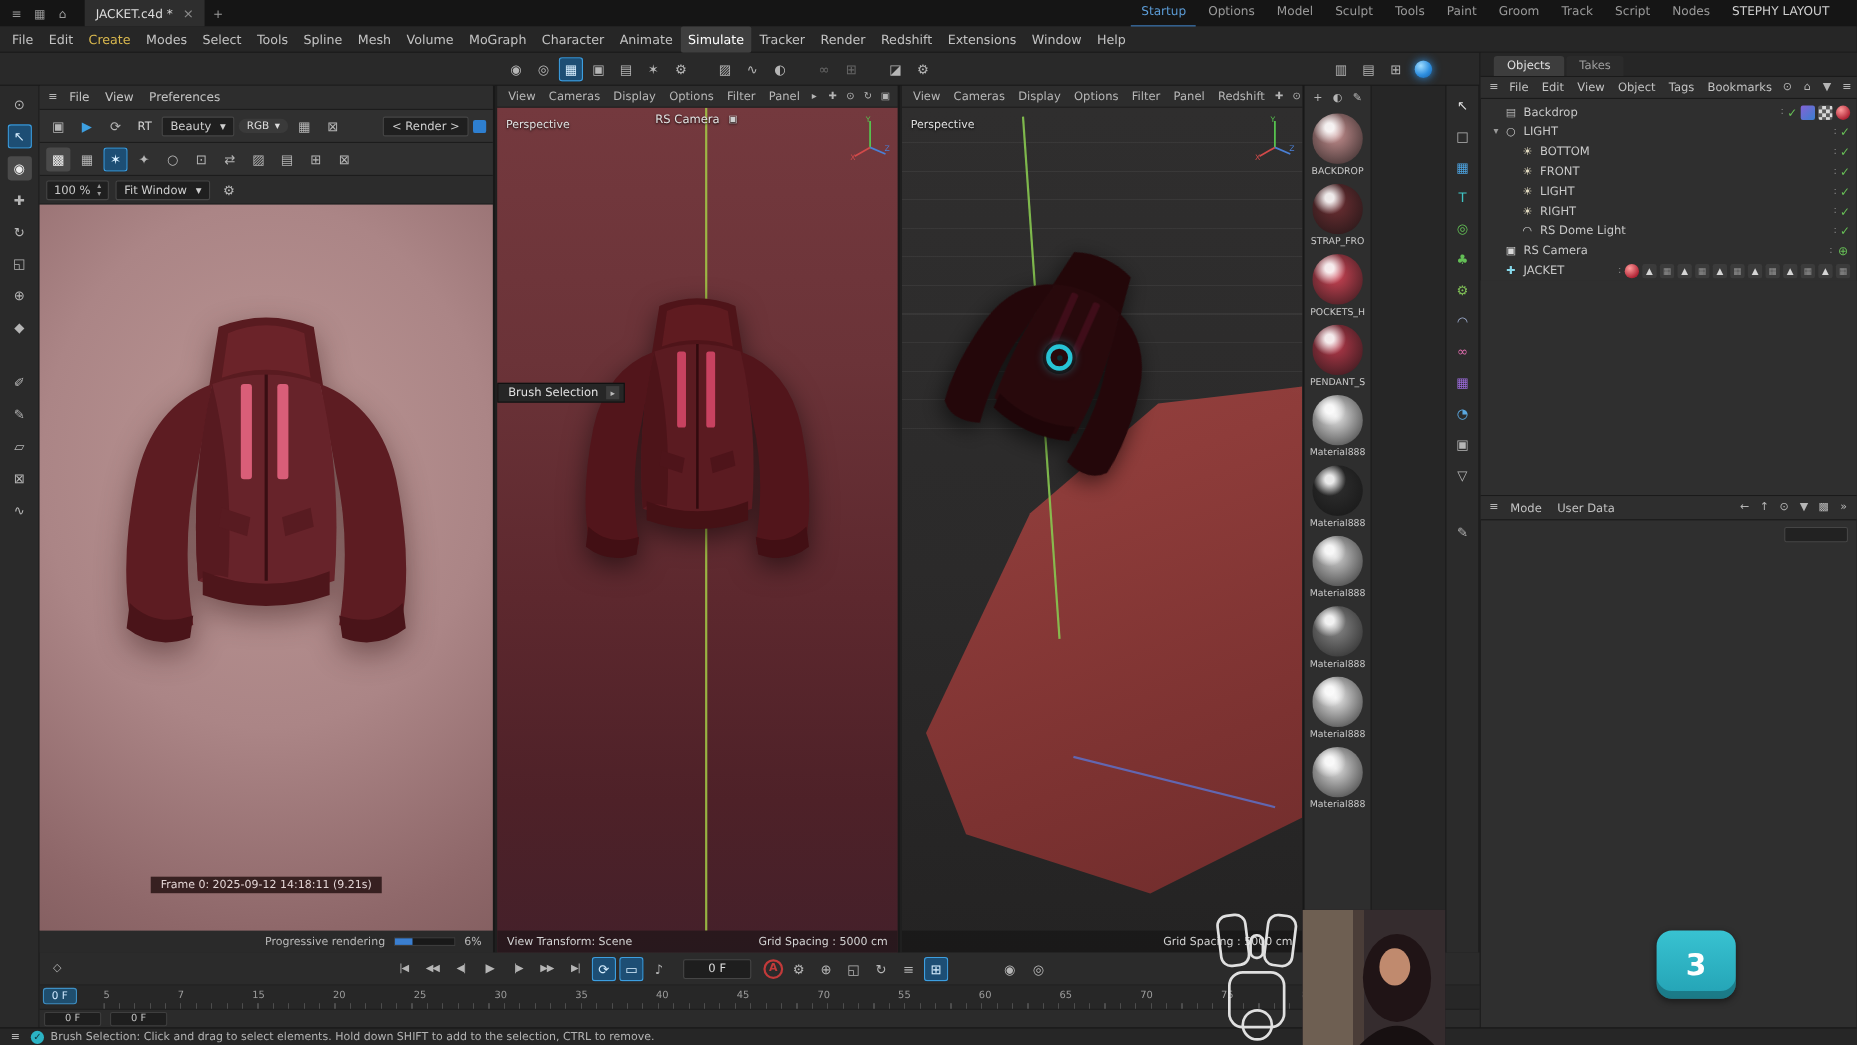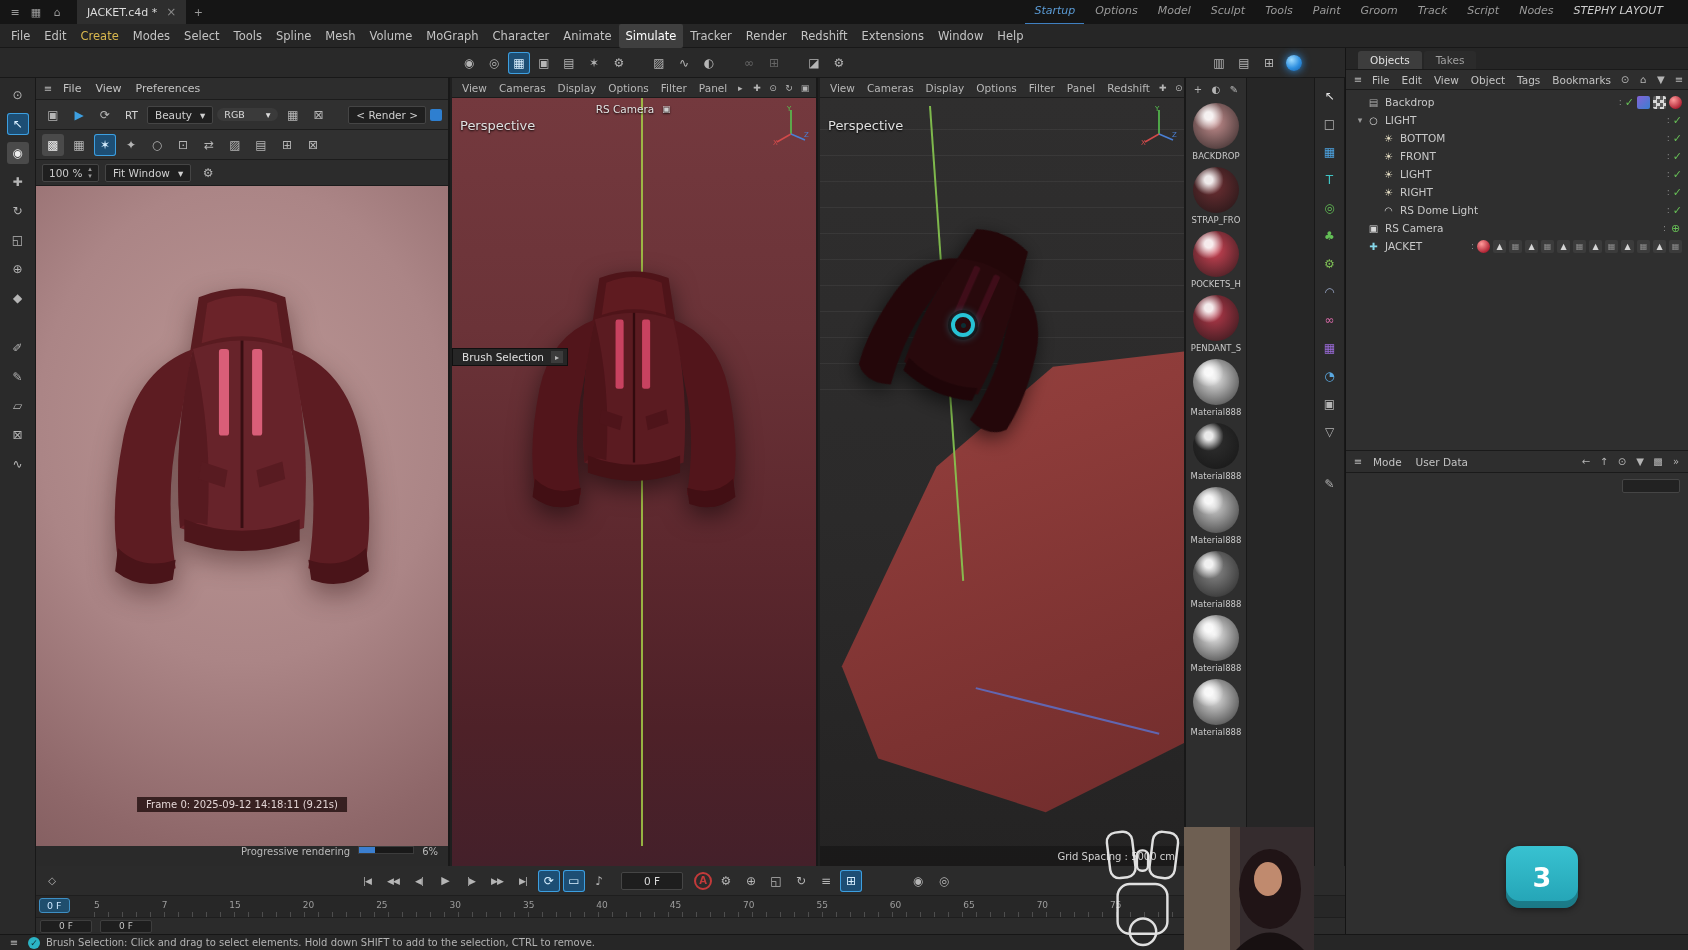--- a/index.html
+++ b/index.html
@@ -11,62 +11,62 @@
   .ic.dim{color:#666}
   .ic.active-blue{background:#1d4e74;color:#d8efff;box-shadow:0 0 0 1px #3d9fe0 inset}
   .ic.active-gray{background:#4a4a4a;color:#eee}
   .menu-item{padding:0 7px;line-height:24px;color:#c3c3c3;font-size:11.5px;white-space:nowrap}
   
   #title-bar{position:absolute;left:0;top:0;width:1688px;height:24px;background:#151515;display:flex;align-items:center;gap:3px;padding:0 6px}
   #title-bar .ic{width:18px;height:18px;font-size:11px;color:#9a9a9a}
   .doc-tab{display:flex;align-items:center;gap:9px;background:#2e2e2e;height:24px;padding:0 10px;font-size:11px;color:#dcdcdc;margin-left:8px}
   .doc-tab .tab-close{color:#8a8a8a;font-size:12px}
   .layout-tabs{margin-left:auto;display:flex;gap:2px;padding-right:10px}
-  .layout-tab{font-size:11px;color:#9a9a9a;padding:0 9px;line-height:24px;font-style:italic;white-space:nowrap}
+  .layout-tab{font-size:11px;color:#9a9a9a;padding:0 9px;line-height:24px;white-space:nowrap}
   .layout-tab.active{color:#5b9bd5;border-bottom:2px solid #3f7fc0}
   .layout-tab.last{color:#cfcfcf}
   
   #menu-bar{position:absolute;left:0;top:24px;width:1688px;height:24px;background:#262626;display:flex;align-items:center;padding-left:4px;border-bottom:1px solid #181818}
   #menu-bar .menu-item.create{color:#d8b74e}
   #menu-bar .menu-item.open{background:#3f3f3f;color:#fff;border-radius:2px}
   
   #main-toolbar{position:absolute;left:0;top:48px;width:1345px;height:30px;background:#292929;display:flex;align-items:center;border-bottom:1px solid #181818}
   #main-toolbar .grp{display:flex;gap:3px;align-items:center;margin-right:18px}
   .rs-ball{width:16px;height:16px;border-radius:50%;background:radial-gradient(circle at 35% 30%,#9fdcff,#2e8fe0 55%,#155a9e);box-shadow:0 0 9px #2e8fe0}
   
   #tool-strip{position:absolute;left:0;top:78px;width:36px;height:856px;background:#2a2a2a;border-right:1px solid #181818;display:flex;flex-direction:column;align-items:center;gap:7px;padding-top:6px}
   #tool-strip .gap{height:14px}
   
   #render-panel{position:absolute;left:36px;top:78px;width:414px;height:788px;background:#2f2f2f;display:flex;flex-direction:column;border-right:2px solid #181818}
   .rp-menu{height:22px;display:flex;align-items:center;background:#2d2d2d;border-bottom:1px solid #1c1c1c;padding-left:4px}
   .rp-menu .menu-item{line-height:22px;font-size:11px}
   .rp-tb{height:30px;display:flex;align-items:center;gap:4px;background:#303030;border-bottom:1px solid #1c1c1c;padding:0 6px}
   .dropdown{display:flex;align-items:center;gap:8px;background:#1f1f1f;border:1px solid #454545;border-radius:2px;padding:2px 7px;font-size:10.5px;color:#cfcfcf;white-space:nowrap}
-  .pill{display:flex;align-items:center;gap:21px;background:#3a3a3a;border-radius:8px;padding:1px 7px;font-size:9.5px;color:#ddd}
+  .pill{display:flex;align-items:center;gap:5px;background:#3a3a3a;border-radius:8px;padding:1px 7px;font-size:9.5px;color:#ddd}
   .blue-sq{width:12px;height:12px;background:#2e7fd0;border-radius:2px}
   .rt-btn{font-size:10.5px;color:#d5d5d5;padding:2px 5px}
   .rp-zoom{height:26px;display:flex;align-items:center;gap:6px;background:#2c2c2c;border-bottom:1px solid #1c1c1c;padding:0 6px}
   .stepper{display:flex;align-items:center;gap:6px;background:#1f1f1f;border:1px solid #454545;border-radius:2px;padding:1px 6px;font-size:10.5px}
   .stepper .arr{font-size:7px;line-height:7px;color:#9a9a9a;display:flex;flex-direction:column}
   .rp-image{position:relative;flex:1;overflow:hidden;background:radial-gradient(130% 95% at 50% 36%,#bb9694 0%,#ab8586 38%,#8e6769 68%,#715051 100%)}
   .rp-image .jacket{position:absolute;left:50%;top:44%;width:84%;transform:translate(-50%,-50%);filter:drop-shadow(0 10px 14px rgba(40,10,12,.45))}
   .frame-info{position:absolute;left:50%;bottom:34px;transform:translateX(-50%);background:rgba(35,16,16,.82);color:#e3d5d5;font-size:10px;padding:2px 9px;white-space:nowrap}
-  .rp-progress{height:20px;display:flex;justify-content:flex-end;gap:8px;background:#2a2a2a;font-size:10px;color:#b9b9b9;padding-right:10px}
+  .rp-progress{height:20px;display:flex;align-items:center;justify-content:flex-end;gap:8px;background:#2a2a2a;font-size:10px;color:#b9b9b9;padding-right:10px}
   .pbar{width:56px;height:8px;background:#191919;border:1px solid #3c3c3c}
   .pfill{width:30%;height:100%;background:#3b7fd0}
   
   .viewport{position:absolute;top:78px;width:366px;height:788px;display:flex;flex-direction:column;border-right:2px solid #181818}
   #vp-mid{left:452px} #vp-right{left:820px}
   .vp-header{height:20px;background:#2d2d2d;border-bottom:1px solid #1b1b1b;display:flex;align-items:center;padding:0 4px}
   .vp-header .menu-item{line-height:20px;font-size:10.5px;padding:0 6px;color:#b8b8b8}
   .vp-nav{margin-left:auto;display:flex;gap:2px}
   .vp-body{position:relative;flex:1;overflow:hidden}
   #vp-mid .vp-body{background:linear-gradient(180deg,#74393e 0%,#6b3338 30%,#5d282e 58%,#4e2128 82%,#44202a 100%)}
   #vp-right .vp-body{background:linear-gradient(180deg,#2f2e2e 0%,#2b2a2a 55%,#242323 100%)}
-  .vp-label{position:absolute;left:8px;top:20px;font-size:13px;color:#e0e0e0;text-shadow:0 1px 2px #000}
+  .vp-label{position:absolute;left:8px;top:10px;font-size:10px;color:#e0e0e0;text-shadow:0 1px 2px #000}
   .cam-label{position:absolute;left:50%;top:5px;transform:translateX(-50%);display:flex;gap:6px;align-items:center;font-size:10.5px;color:#e2e2e2;text-shadow:0 1px 2px #000}
   .cam-label .ic{width:12px;height:12px;font-size:9px;color:#cfcfcf}
   .axis-gizmo{position:absolute;right:6px;top:6px;width:38px;height:42px}
   .green-line{position:absolute;left:52%;top:0;width:2px;height:calc(100% - 20px);background:rgba(165,204,70,.85)}
   #vp-mid .jacket{position:absolute;left:50%;top:42%;width:76%;transform:translate(-50%,-50%);filter:brightness(.82) saturate(1.15) drop-shadow(0 8px 12px rgba(0,0,0,.5))}
   .brush-chip{position:absolute;left:0;top:250px;display:flex;align-items:center;gap:7px;background:#262626;border:1px solid #101010;padding:2px 4px 2px 9px;font-size:10.5px;color:#e0e0e0}
   .brush-chip .chip-arrow{width:12px;height:12px;background:#3c3c3c;display:inline-flex;align-items:center;justify-content:center;font-size:8px;color:#bbb}
   .vp-footer{position:absolute;left:0;bottom:0;width:100%;height:20px;background:rgba(18,18,18,.55);display:flex;align-items:center;justify-content:space-between;padding:0 9px;font-size:10px;color:#d2d2d2}
   .vp-footer.right-only{justify-content:flex-end}
   
@@ -363,20 +363,24 @@
         <line x1="19" y1="30" x2="19" y2="6" stroke="#57c44f" stroke-width="1.6"></line>
         <text x="15" y="7" fill="#57c44f" font-size="7">Y</text>
         <line x1="19" y1="30" x2="5" y2="38" stroke="#d24a4a" stroke-width="1.6"></line>
         <text x="1" y="41" fill="#d24a4a" font-size="7">X</text>
         <line x1="19" y1="30" x2="33" y2="36" stroke="#4a7fd4" stroke-width="1.6"></line>
         <text x="32" y="33" fill="#4a7fd4" font-size="7">Z</text>
       </svg>
       <div class="brush-chip">
         <span>Brush Selection</span>
         <span class="chip-arrow">▸</span>
+      </div>
+      <div class="vp-footer">
+        <span>View Transform: Scene</span>
+        <span>Grid Spacing : 5000 cm</span>
       </div>
     </div>
   </div>
 
   <div id="vp-right" class="viewport">
     <div class="vp-header">
       <span class="menu-item">View</span>
       <span class="menu-item">Cameras</span>
       <span class="menu-item">Display</span>
       <span class="menu-item">Options</span>

